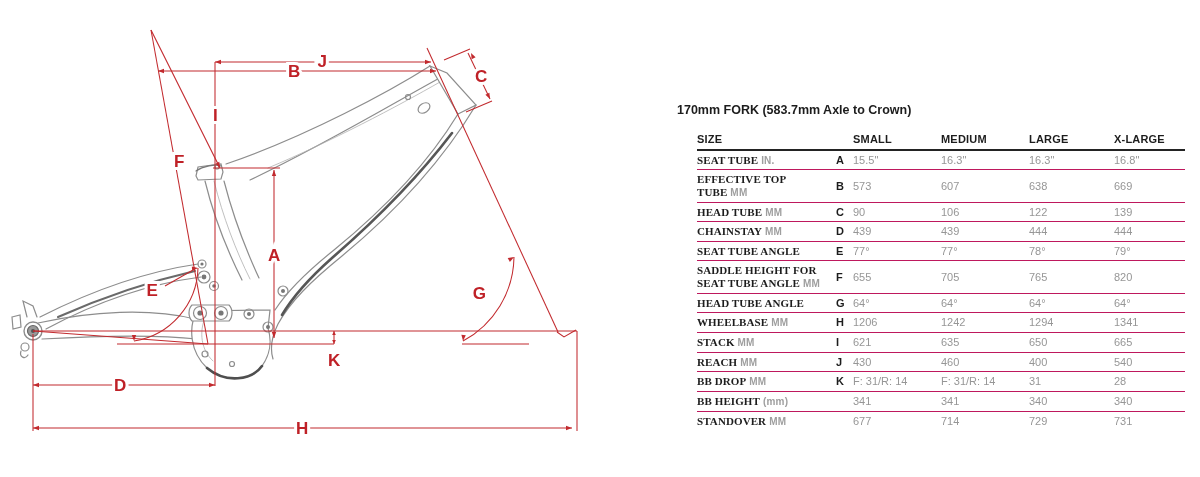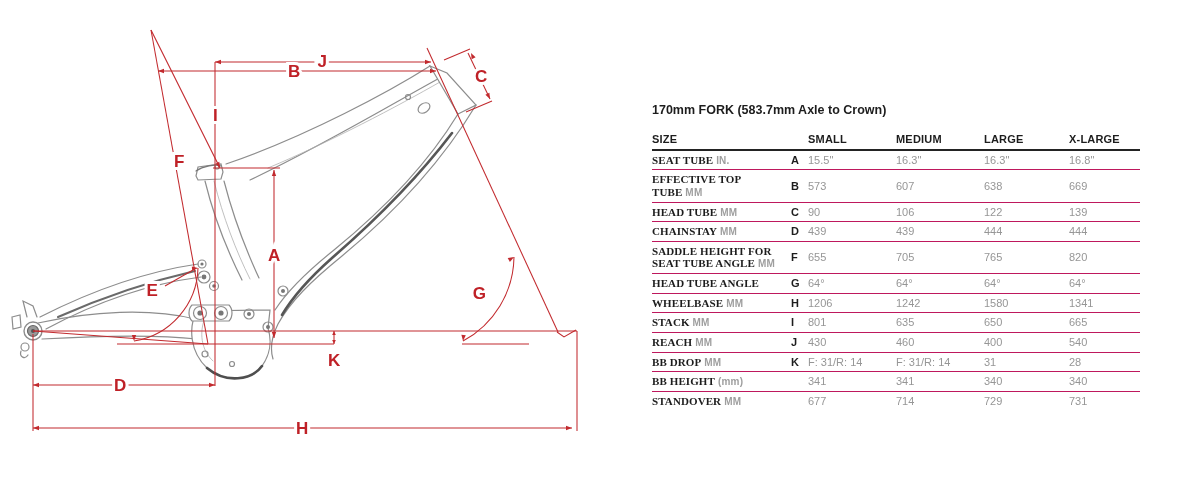--- a/index.html
+++ b/index.html
@@ -4,24 +4,24 @@
 <style>
   html,body{margin:0;padding:0;background:#fff;}
   .stage{position:relative;width:1200px;height:477px;background:#fff;overflow:hidden;
          font-family:"Liberation Sans",sans-serif;}
   
   .diagram{position:absolute;left:0;top:0;width:660px;height:477px;}
   .dimlabel{font-family:"Liberation Sans",sans-serif;font-weight:bold;font-size:17px;
             fill:#bf2127;stroke:#fff;stroke-width:6px;paint-order:stroke;
             text-anchor:middle;letter-spacing:-0.5px;}
   
-  .specs{position:absolute;left:652px;top:103px;width:488px;}
+  .specs{position:absolute;left:677px;top:103px;width:488px;}
   .fork-note{font-size:12.5px;font-weight:bold;color:#1d1d1d;letter-spacing:0;
              margin:0 0 13px 0;}
-  table.geo{border-collapse:collapse;width:488px;table-layout:fixed;}
+  table.geo{border-collapse:collapse;width:488px;table-layout:fixed;margin-left:20px;}
   table.geo col.c-lbl{width:139px;} table.geo col.c-ltr{width:17px;}
   table.geo col.c-v1{width:88px;} table.geo col.c-v2{width:88px;}
   table.geo col.c-v3{width:85px;} table.geo col.c-v4{width:71px;}
   table.geo th, table.geo td{padding:3px 0 3px 0;text-align:left;vertical-align:middle;
              font-size:11px;line-height:1.15;}
   thead tr{border-bottom:2px solid #232323;}
   thead th{font-weight:bold;color:#1d1d1d;letter-spacing:0.2px;}
   tbody tr{border-top:1px solid #be185d;}
   tbody tr:first-child{border-top:none;}
   td.lbl{font-weight:bold;color:#1d1d1d;letter-spacing:0.1px;}
@@ -226,20 +226,28 @@
         </tr>
         <tr>
           <td class="lbl"><span class="lt">CHAINSTAY</span><span class="unit">MM</span></td>
           <td class="ltr">D</td>
           <td class="val">439</td>
           <td class="val">439</td>
           <td class="val">444</td>
           <td class="val">444</td>
         </tr>
         <tr>
+          <td class="lbl"><span class="lt">SEAT TUBE ANGLE</span><span class="unit"></span></td>
+          <td class="ltr">E</td>
+          <td class="val">77°</td>
+          <td class="val">77°</td>
+          <td class="val">78°</td>
+          <td class="val">79°</td>
+        </tr>
+        <tr>
           <td class="lbl"><span class="lt">SADDLE HEIGHT FOR
 SEAT TUBE ANGLE</span><span class="unit">MM</span></td>
           <td class="ltr">F</td>
           <td class="val">655</td>
           <td class="val">705</td>
           <td class="val">765</td>
           <td class="val">820</td>
         </tr>
         <tr>
           <td class="lbl"><span class="lt">HEAD TUBE ANGLE</span><span class="unit"></span></td>
@@ -247,27 +255,27 @@
           <td class="val">64°</td>
           <td class="val">64°</td>
           <td class="val">64°</td>
           <td class="val">64°</td>
         </tr>
         <tr>
           <td class="lbl"><span class="lt">WHEELBASE</span><span class="unit">MM</span></td>
           <td class="ltr">H</td>
           <td class="val">1206</td>
           <td class="val">1242</td>
-          <td class="val">1580</td>
+          <td class="val">1294</td>
           <td class="val">1341</td>
         </tr>
         <tr>
           <td class="lbl"><span class="lt">STACK</span><span class="unit">MM</span></td>
           <td class="ltr">I</td>
-          <td class="val">801</td>
+          <td class="val">621</td>
           <td class="val">635</td>
           <td class="val">650</td>
           <td class="val">665</td>
         </tr>
         <tr>
           <td class="lbl"><span class="lt">REACH</span><span class="unit">MM</span></td>
           <td class="ltr">J</td>
           <td class="val">430</td>
           <td class="val">460</td>
           <td class="val">400</td>

